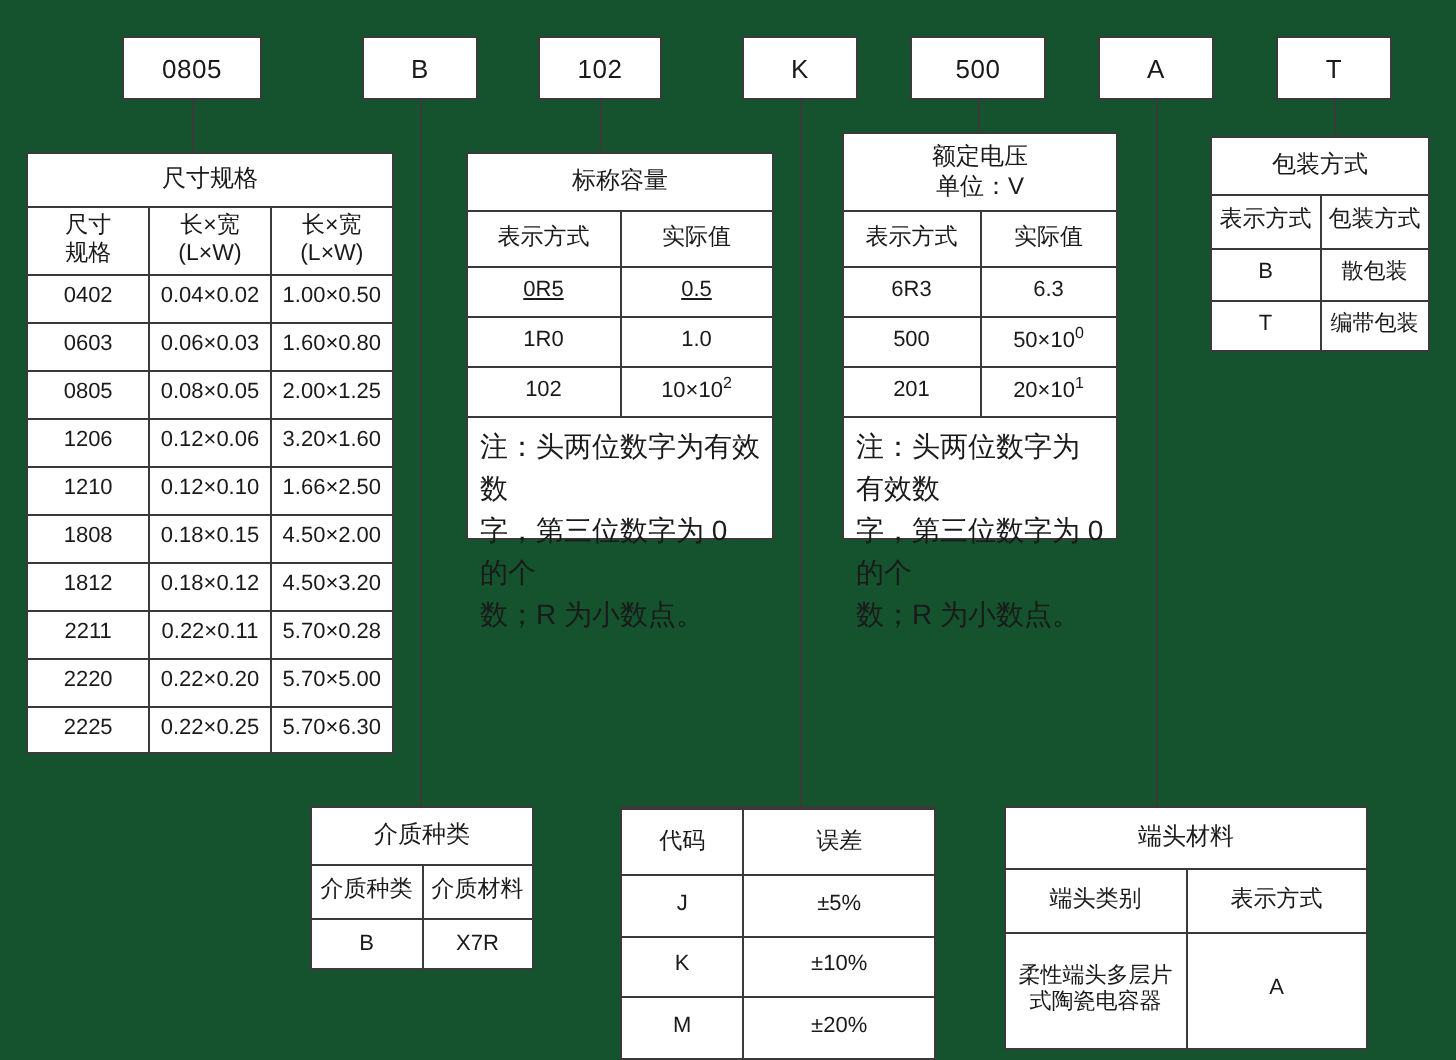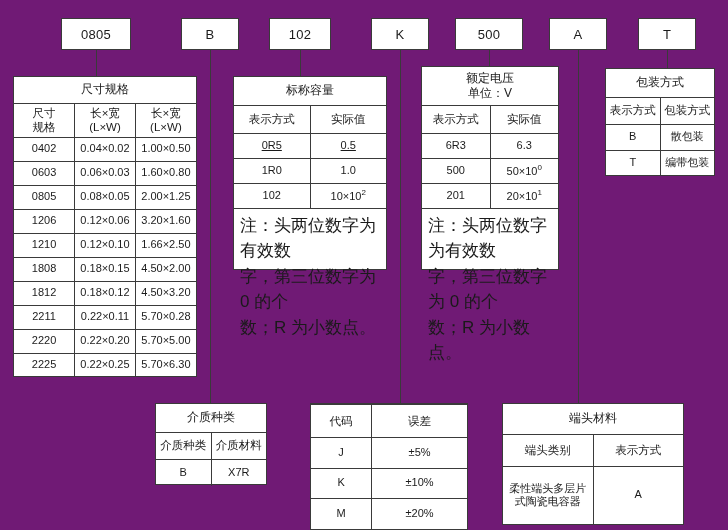--- a/index.html
+++ b/index.html
@@ -10,21 +10,21 @@
   body {
     font-family: "Liberation Sans", "DejaVu Sans", sans-serif;
     color: #1a1a1a;
     -webkit-font-smoothing: antialiased;
   }
   #stage {
     position: relative;
     width: 728px;
     height: 530px;
     overflow: hidden;
-    background: #701a75;
+    background: #14532d;
   }
 
   
   .vline {
     position: absolute;
     width: 1px;
     background: #3a3a3a;
   }
 
   
@@ -64,21 +64,21 @@
   }
   .tbl td.title {
     border-top: none;
     border-left: none;
     border-right: none;
     font-size: 12px;
   }
   .tbl td.hdr { font-size: 11.5px; }
   .tbl td.note {
     text-align: left;
-    font-size: 17px;
+    font-size: 14px;
     padding: 4px 5px 4px 6px;
     line-height: 1.5;
     border-bottom: none;
     border-left: none;
     border-right: none;
   }
   .tbl td.edge-l { border-left: none; }
   .tbl td.edge-r { border-right: none; }
   .tbl td.edge-b { border-bottom: none; }
   sup { font-size: 8px; vertical-align: super; }

